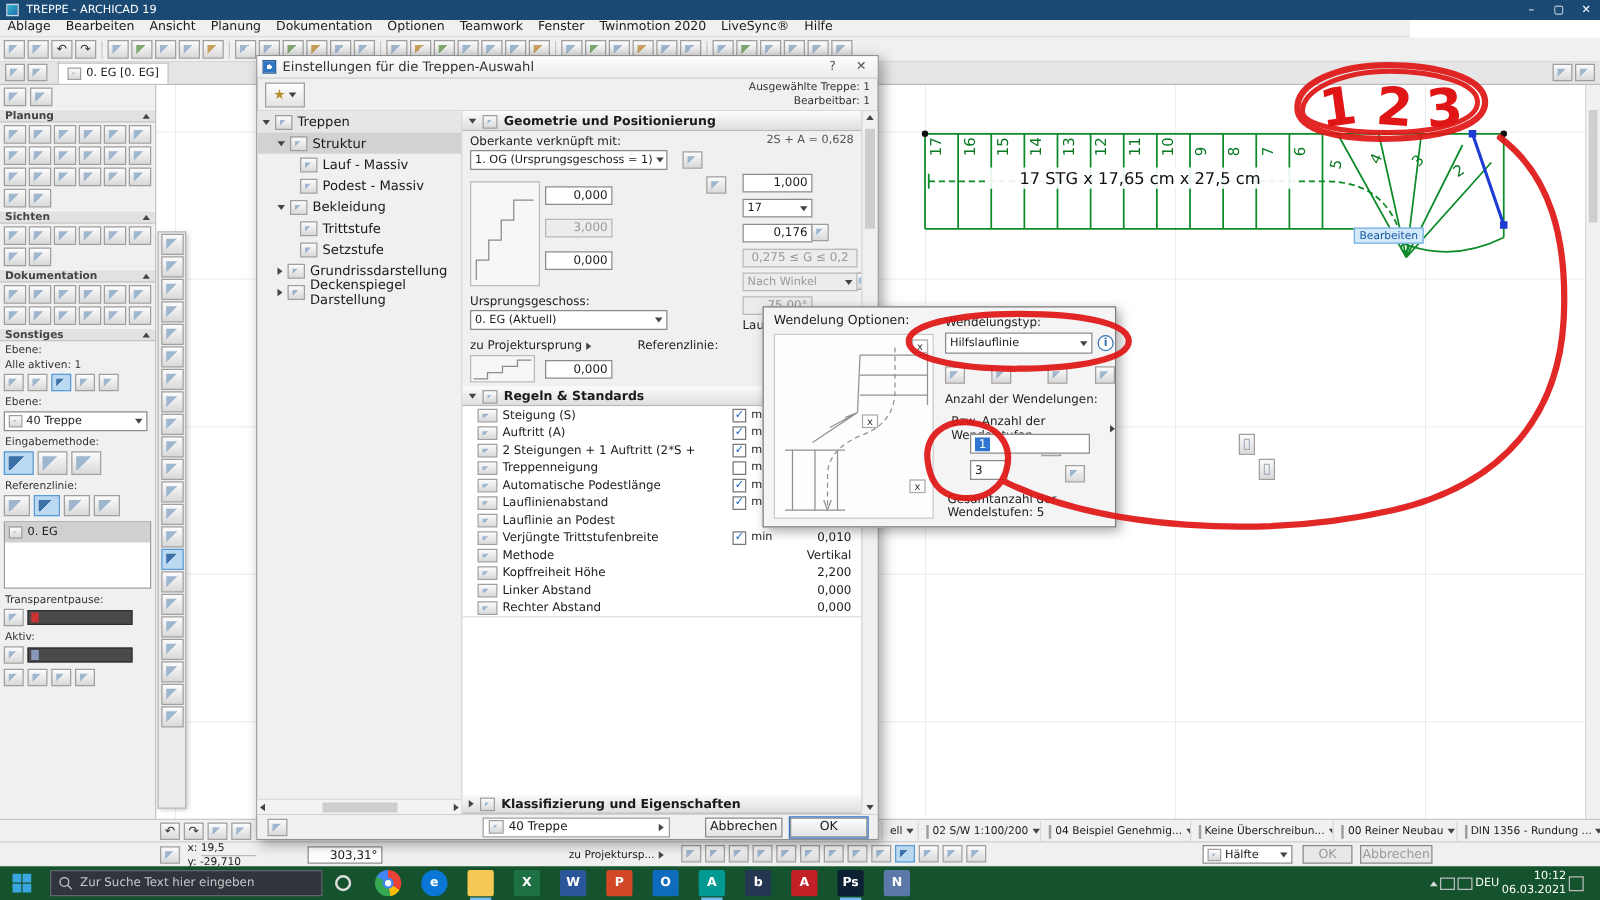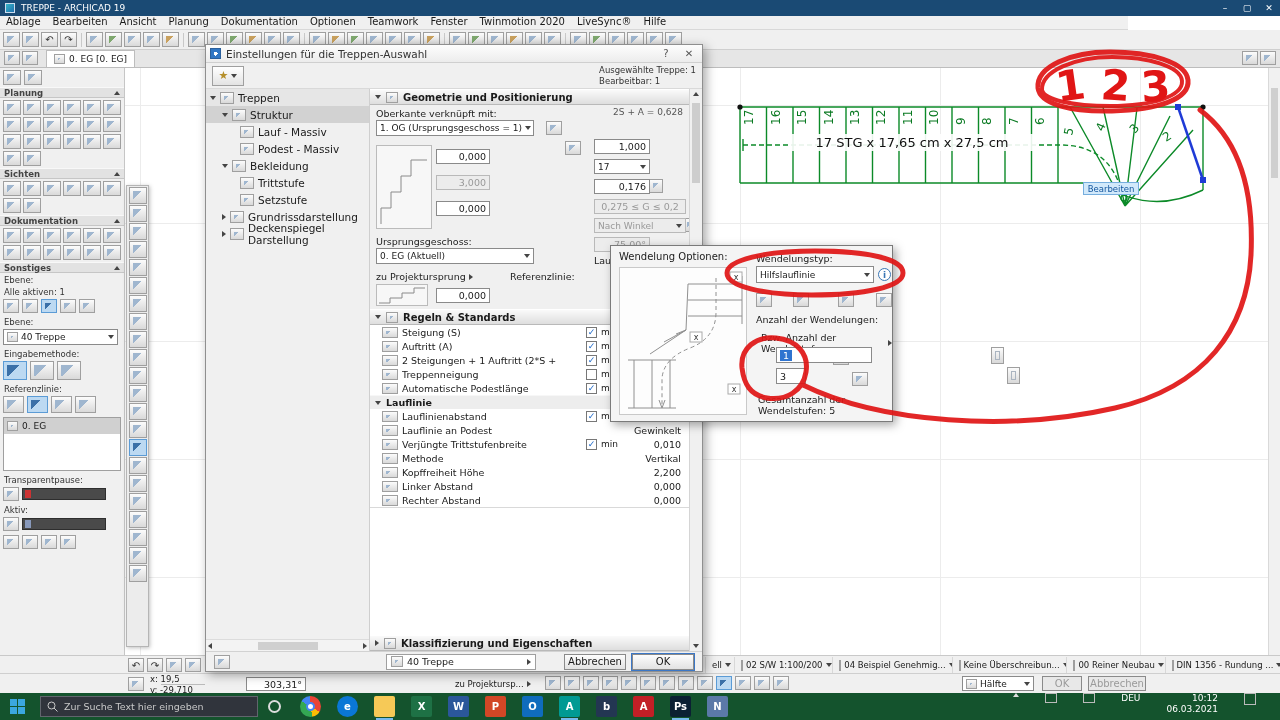--- a/index.html
+++ b/index.html
@@ -59,21 +59,21 @@
 .lrow.selrow{background:#d0d0d0}
 .toolbox{left:126px;top:185px;width:23px;height:462px;background:#ececec;border:1px solid #b5b5b5;box-shadow:1px 1px 4px rgba(0,0,0,.25);z-index:25}
 
 .dialog{left:205px;top:44px;width:498px;height:628px;background:#f0f0f0;border:1px solid #8f8f8f;box-shadow:3px 3px 10px rgba(0,0,0,.35);z-index:30;display:flex;flex-direction:column}
 .dlg-title{height:18px;background:linear-gradient(#fdfdfd,#ececec);border-bottom:1px solid #cfcfcf;display:flex;align-items:center;gap:5px;padding:0 4px}
 .dlg-title .t{font-size:10.5px;color:#333;flex:1}
 .dlg-ico{width:11px;height:11px;background:radial-gradient(circle at 50% 50%,#fff 0 2px,#2f76c4 2px);border:1px solid #2a5f9c}
 .dlg-x{width:18px;height:14px;display:flex;align-items:center;justify-content:center;font-size:10px;color:#555}
 .dlg-fav{height:26px;border-bottom:1px solid #d9d9d9;display:flex;align-items:center;padding:0 6px}
 .favbtn{width:32px;height:20px;border:1px solid #9f9f9f;background:linear-gradient(#fff,#e3e3e3);display:flex;align-items:center;justify-content:center;gap:3px;font-size:11px;color:#b58f2a}
-.selinfo{margin-left:auto;font-size:8.5px;color:#333;line-height:11px}
+.selinfo{margin-left:auto;text-align:right;font-size:8.5px;color:#333;line-height:11px}
 .dlg-body{flex:1;display:flex;min-height:0}
 .tree{width:164px;background:#f0f0f0;border-right:1px solid #cfcfcf;position:relative;font-size:10.5px}
 .trow{height:17px;display:flex;align-items:center;gap:4px;padding-right:2px}
 .trow .pi{width:14px;height:12px;flex:0 0 auto}
 .trow.rootrow{background:#e6e6e6}
 .trow.selrow{background:#d2d2d2}
 .ind0{padding-left:4px}.ind1{padding-left:16px}.ind2{padding-left:34px}
 .hscroll{position:absolute;left:0;right:0;bottom:0;height:12px;background:#f3f3f3;border-top:1px solid #dcdcdc;display:flex;align-items:center;justify-content:space-between;padding:0 2px}
 .hthumb{width:60px;height:8px;background:#cfcfcf}
 .content{flex:1;position:relative;display:flex;flex-direction:column;padding-right:13px;min-width:0}
@@ -110,21 +110,21 @@
 .taskbar{left:0;top:693px;width:1280px;height:27px;background:#14532d;color:#eee}
 .winlogo{position:absolute;left:10px;top:6px;width:15px;height:15px;display:grid;grid-template-columns:7px 7px;grid-template-rows:7px 7px;gap:1px}
 .winlogo span{background:#3ba7e0}
 .search{position:absolute;left:40px;top:3px;width:218px;height:21px;background:#30343c;border:1px solid #61656d;display:flex;align-items:center;gap:6px;padding:0 6px;font-size:9.5px;color:#c8c8c8}
 .apps{position:absolute;left:300px;top:3px;display:flex;gap:16px;align-items:center}
 .app{width:21px;height:21px;border-radius:2px;display:flex;align-items:center;justify-content:center;color:#fff;font-size:10px;font-weight:bold;position:relative}
 .app.run::after{content:"";position:absolute;left:2px;right:2px;bottom:-3px;height:2px;background:#76b9ed}
 .app.round{border-radius:50%;background-image:conic-gradient(#ea4335 0 120deg,#fbbc05 120deg 170deg,#34a853 170deg 300deg,#4285f4 300deg 360deg)}
 .app.round i{width:9px;height:9px;border-radius:50%;background:#fff;border:2px solid #4285f4}
 .cortana{position:absolute;left:268px;top:7px;width:13px;height:13px;border:2px solid #ddd;border-radius:50%}
-.tray{position:absolute;right:0;top:0;height:27px;display:flex;gap:26px;padding-right:24px;font-size:9px;color:#fff}
+.tray{position:absolute;right:0;top:0;height:27px;display:flex;align-items:center;gap:2px;padding-right:13px;font-size:9px;color:#fff}
 .trayico{width:12px;height:10px;border:1px solid #bbb}
 .clock{text-align:right;line-height:11px;font-size:9px}
 .ann{position:absolute;left:0;top:0;width:1280px;height:720px;z-index:60;pointer-events:none}
 </style>
 </head>
 <body>
 
 <div class="screen">
 
   <div class="canvas abs">
@@ -563,24 +563,20 @@
               <span class="rmin">min</span>
               <span class="rval" style="margin-left:0">20,00°</span>
             </div>
           <div class="rrow">
               <span class="pi iconb"></span>
               <span class="rlab">Automatische Podestlänge</span>
               <span class="chk" style="margin-left:auto"><span>✓</span></span>
               <span class="rmin">min</span>
               <span class="rval" style="margin-left:0">3,00</span>
             </div>
-          <div class="subhdr">
-              <span class="cd"></span>
-              <span>Lauflinie</span>
-            </div>
           <div class="rrow">
               <span class="pi iconb"></span>
               <span class="rlab">Lauflinienabstand</span>
               <span class="chk" style="margin-left:auto"><span>✓</span></span>
               <span class="rmin">min</span>
               <span class="rval" style="margin-left:0">0,300</span>
             </div>
           <div class="rrow">
               <span class="pi iconb"></span>
               <span class="rlab">Lauflinie an Podest</span>

